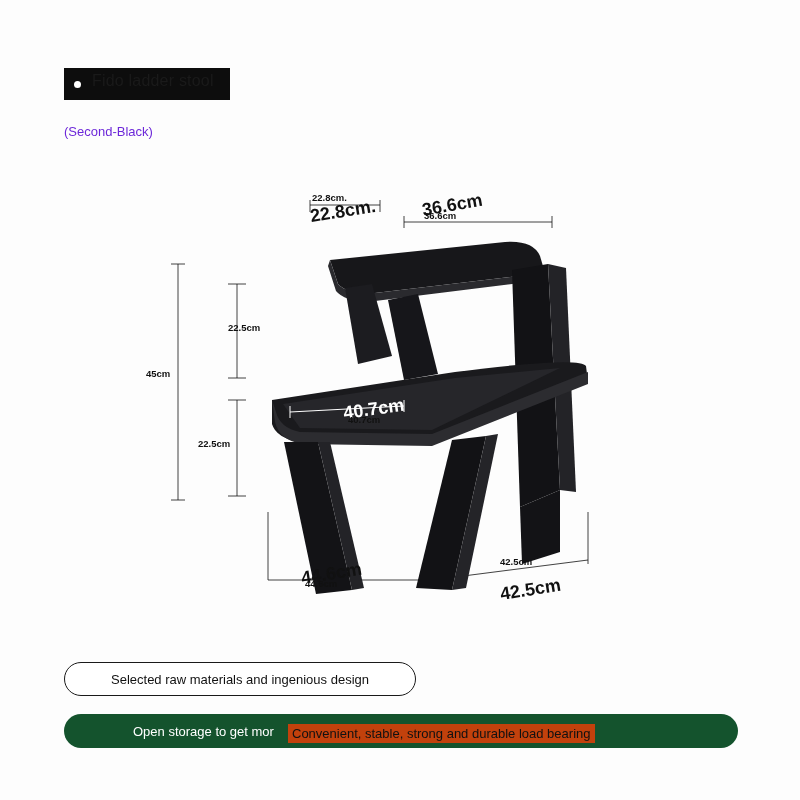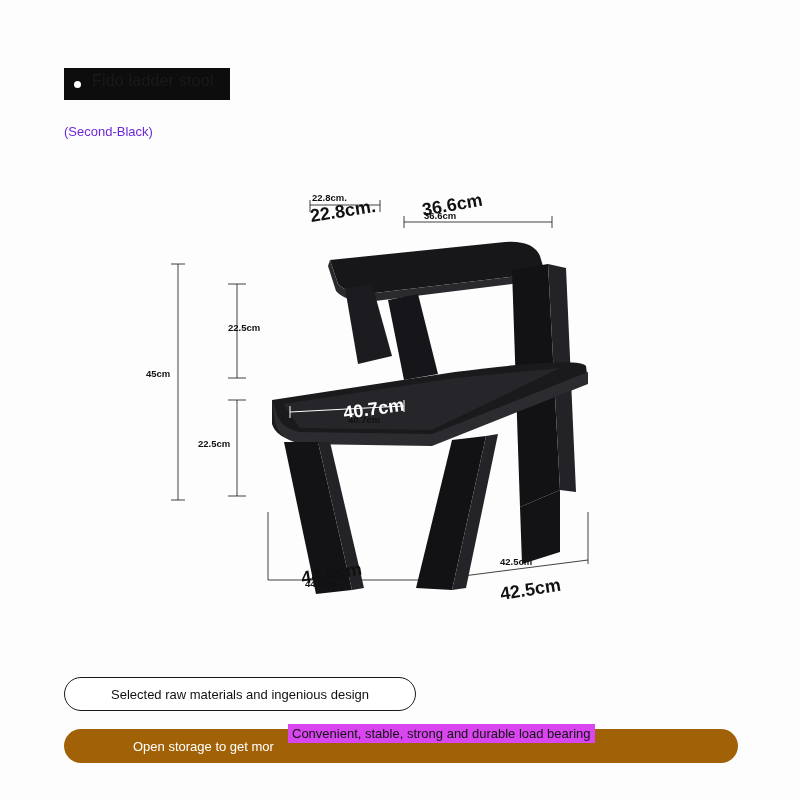--- a/index.html
+++ b/index.html
@@ -91,29 +91,28 @@
     position: absolute;
     height: 34px;
     border-radius: 17px;
     display: flex;
     align-items: center;
     justify-content: center;
     box-sizing: border-box;
     font-size: 13px;
     white-space: nowrap;
     padding: 16px 14px;
-    margin-top: 15px;
   }
   .pill.outline {
     border: 1px solid #1a1a1a;
     background: #ffffff;
     color: #111;
   }
   .pill.solid {
-    background: #a16207;
+    background: #14532d;
     color: #ffffff;
   }
   .pill-text-over {
     position: absolute;
     font-size: 13px;
     color: #111;
     background: transparent;
     white-space: nowrap;
   }
 </style>
@@ -215,15 +214,15 @@
     <div class="dim-label" style="left:500px; top:396px;">42.5cm</div>
     <div class="dim-label big rot-a" style="left:502px; top:424px;">42.5cm</div>
   </div>
 
   <div class="pill outline" style="left:64px; top:662px; width:352px;">
     <span>Selected raw materials and ingenious design</span>
   </div>
   <div class="pill solid" style="left:64px; top:714px; width:674px;">
     <span style="position:absolute; left:69px;">Open storage to get mor</span>
   </div>
-  <div class="pill-text-over" style="left:288px; top:724px; background:#d946ef; padding:2px 4px;">Convenient, stable, strong and durable load bearing</div>
+  <div class="pill-text-over" style="left:288px; top:724px; background:#c2410c; padding:2px 4px;">Convenient, stable, strong and durable load bearing</div>
 
 </div>
 
 </body></html>

